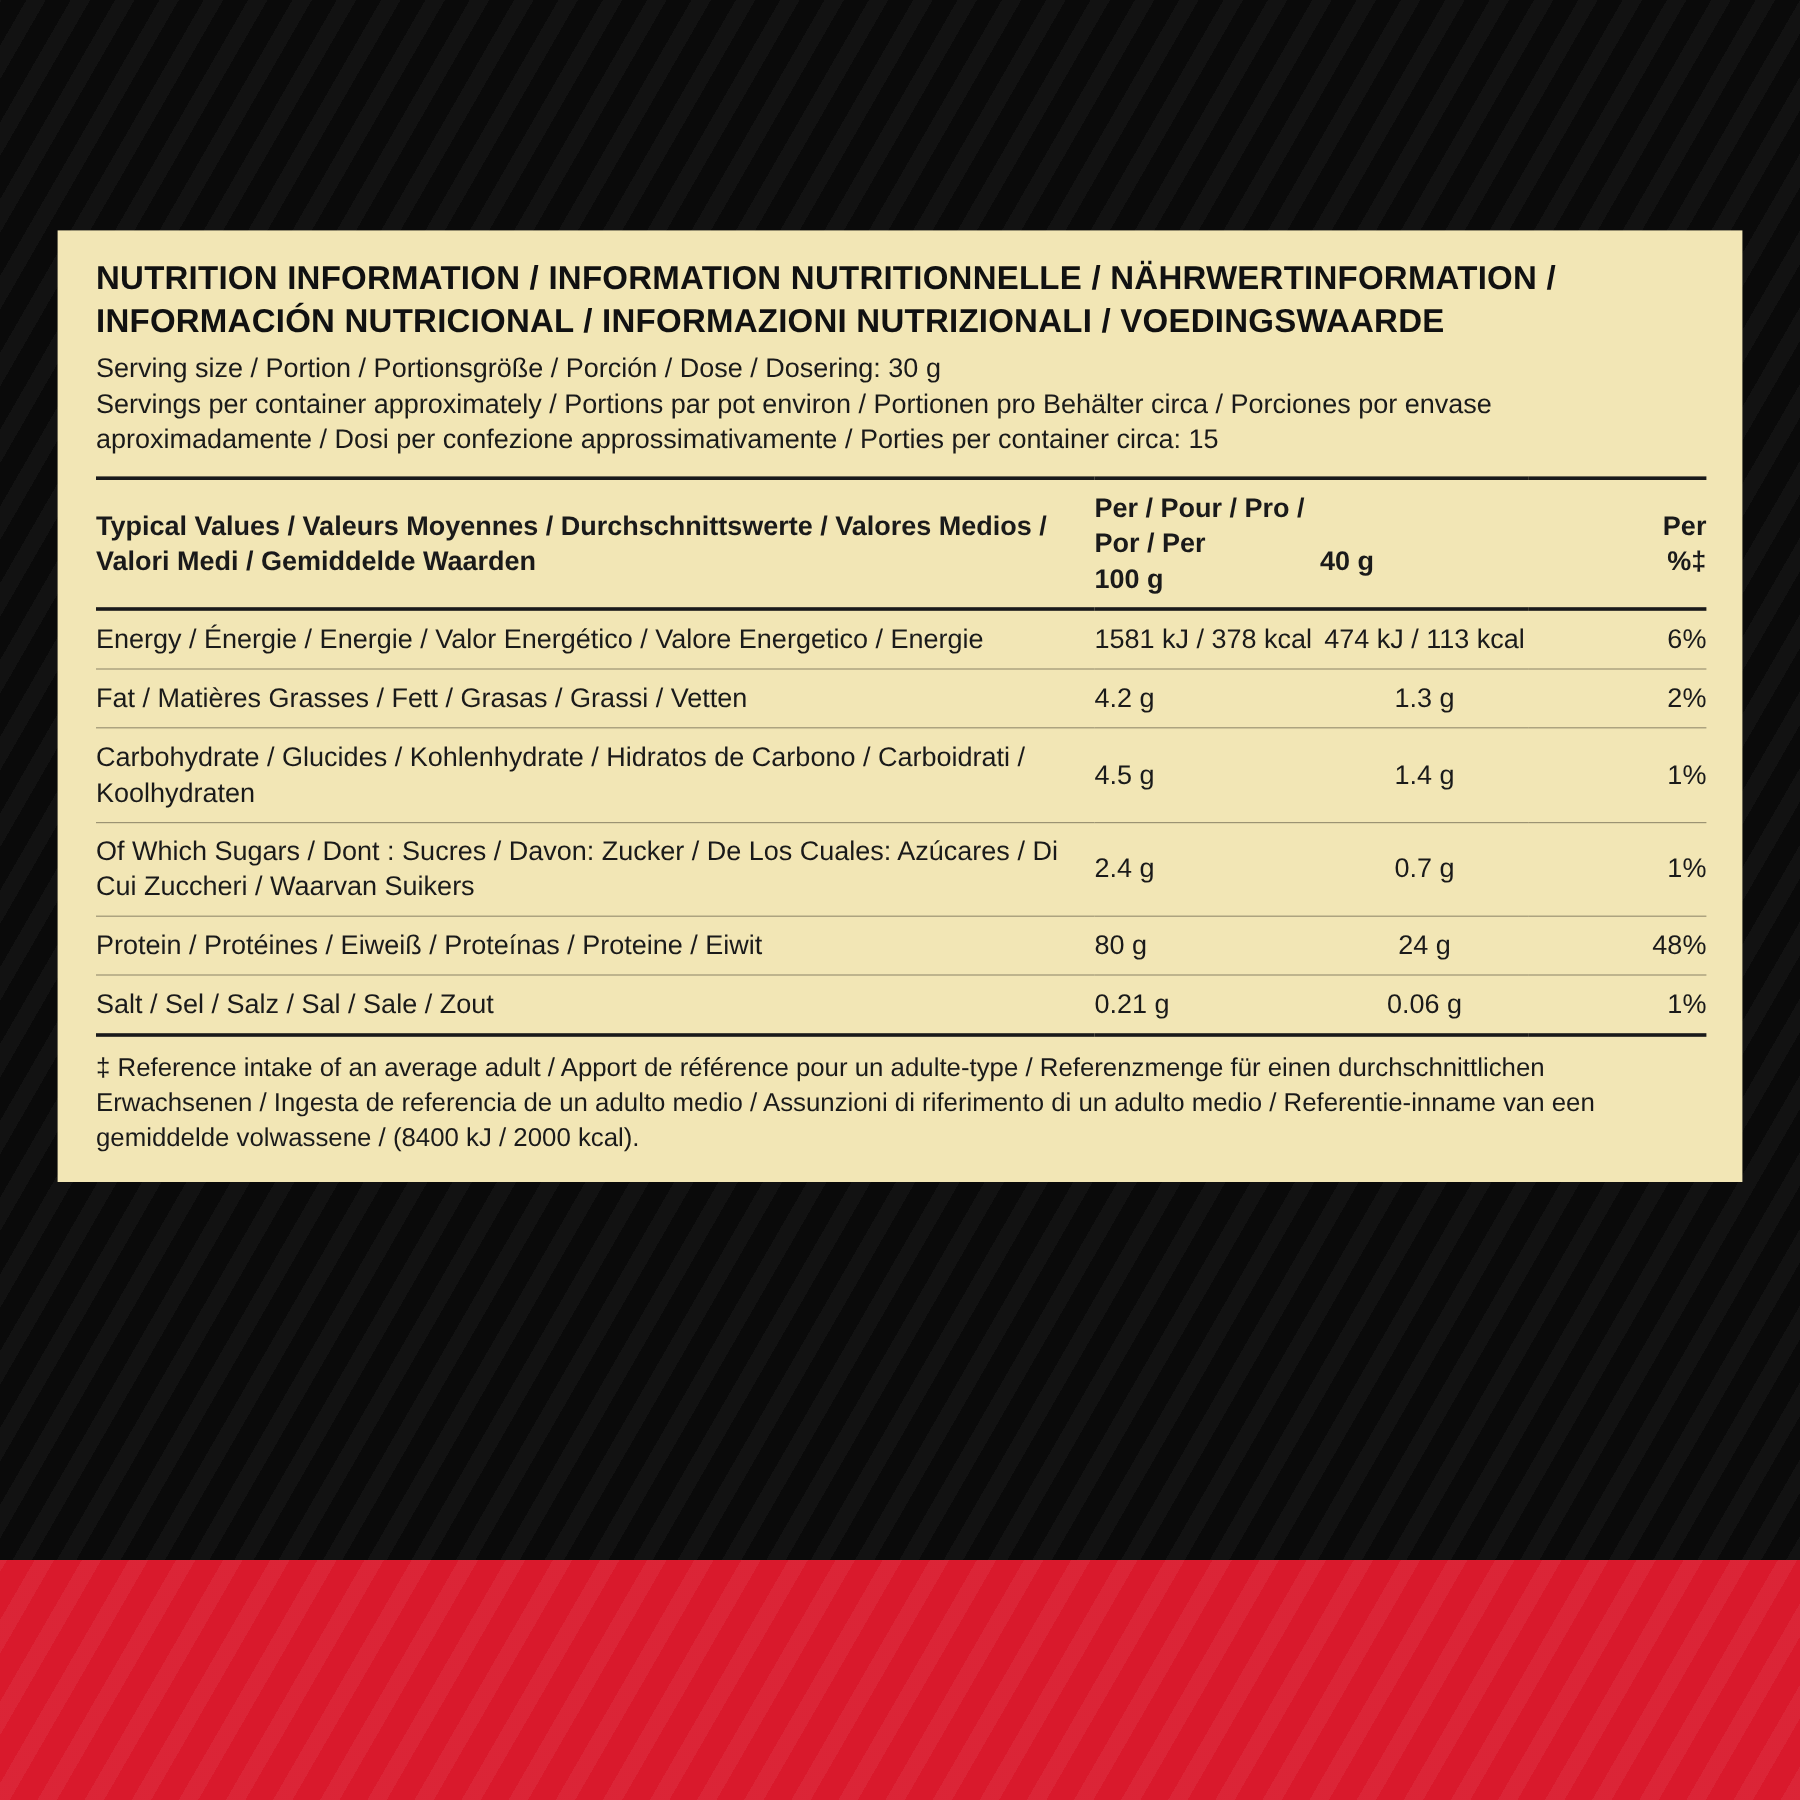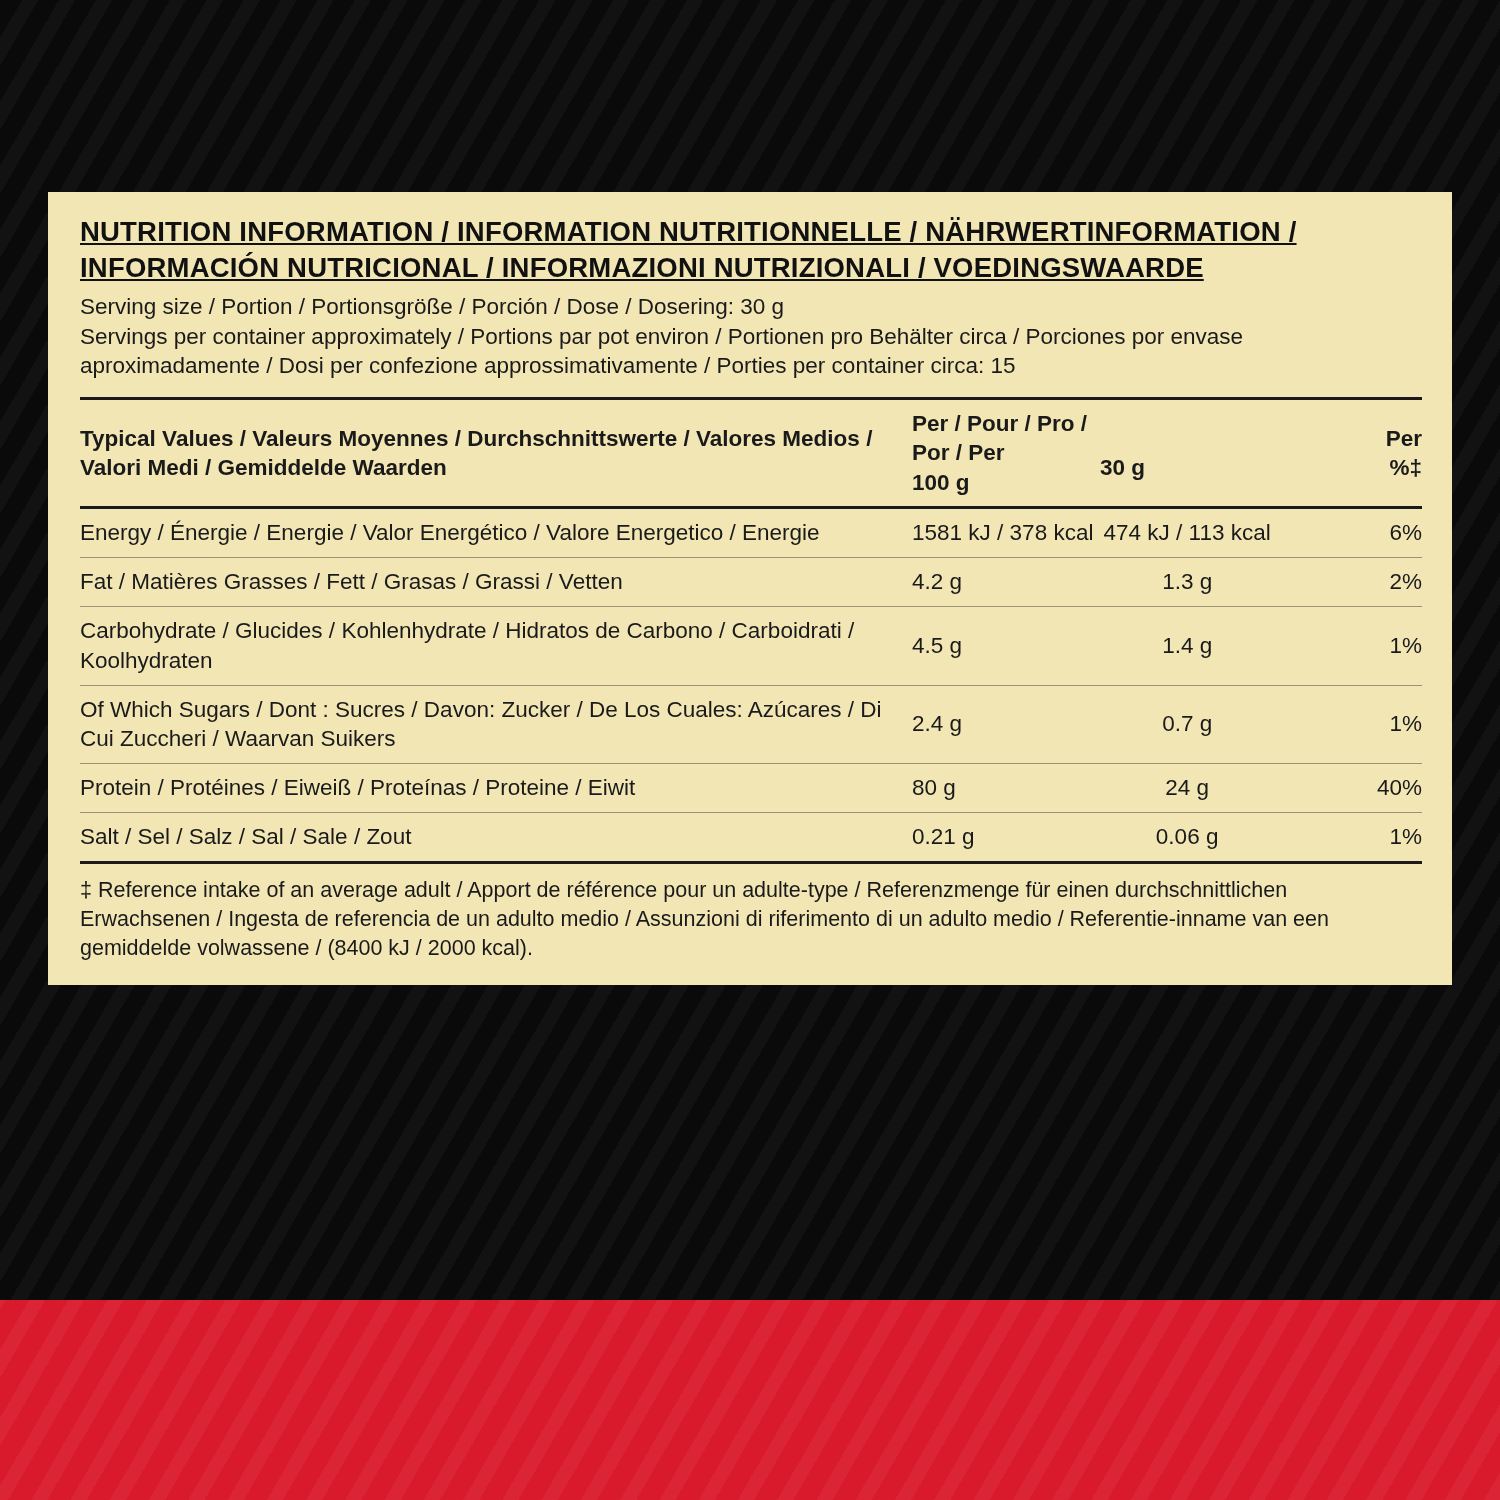--- a/index.html
+++ b/index.html
@@ -82,21 +82,20 @@
     box-sizing: border-box;
     color: #111111;
   }
   .panel-heading {
     font-size: 27.5px;
     font-weight: bold;
     line-height: 1.31;
     letter-spacing: 0.2px;
     margin: 0 0 6px 0;
     color: #111;
-    text-decoration: underline;
   }
   .serving-line {
     font-size: 22.5px;
     line-height: 1.32;
     color: #1a1a1a;
   }
   table.nutri {
     width: 100%;
     border-collapse: collapse;
     margin-top: 16px;
@@ -156,21 +155,21 @@
     <table class="nutri">
       <thead>
         <tr class="thead-row">
           <th class="col-label">Typical Values / Valeurs Moyennes / Durchschnittswerte / Valores Medios / Valori Medi / Gemiddelde Waarden</th>
           <th class="col-100">
             <div>Per / Pour / Pro / Por / Per</div>
             <div>100 g</div>
           </th>
           <th class="col-30">
             <div>&nbsp;</div>
-            <div>30 g</div>
+            <div>40 g</div>
           </th>
           <th class="col-pct">
             <div>Per</div>
             <div>%‡</div>
           </th>
         </tr>
       </thead>
       <tbody>
 
         <tr class="data-row">
@@ -199,21 +198,21 @@
           <td class="col-label indent">Of Which Sugars / Dont : Sucres / Davon: Zucker / De Los Cuales: Azúcares / Di Cui Zuccheri / Waarvan Suikers</td>
           <td class="col-100 num">2.4 g</td>
           <td class="col-30 num">0.7 g</td>
           <td class="col-pct num">1%</td>
         </tr>
 
         <tr class="data-row">
           <td class="col-label">Protein / Protéines / Eiweiß / Proteínas / Proteine / Eiwit</td>
           <td class="col-100 num">80 g</td>
           <td class="col-30 num">24 g</td>
-          <td class="col-pct num">40%</td>
+          <td class="col-pct num">48%</td>
         </tr>
 
         <tr class="data-row last">
           <td class="col-label">Salt / Sel / Salz / Sal / Sale / Zout</td>
           <td class="col-100 num">0.21 g</td>
           <td class="col-30 num">0.06 g</td>
           <td class="col-pct num">1%</td>
         </tr>
 
       </tbody>

